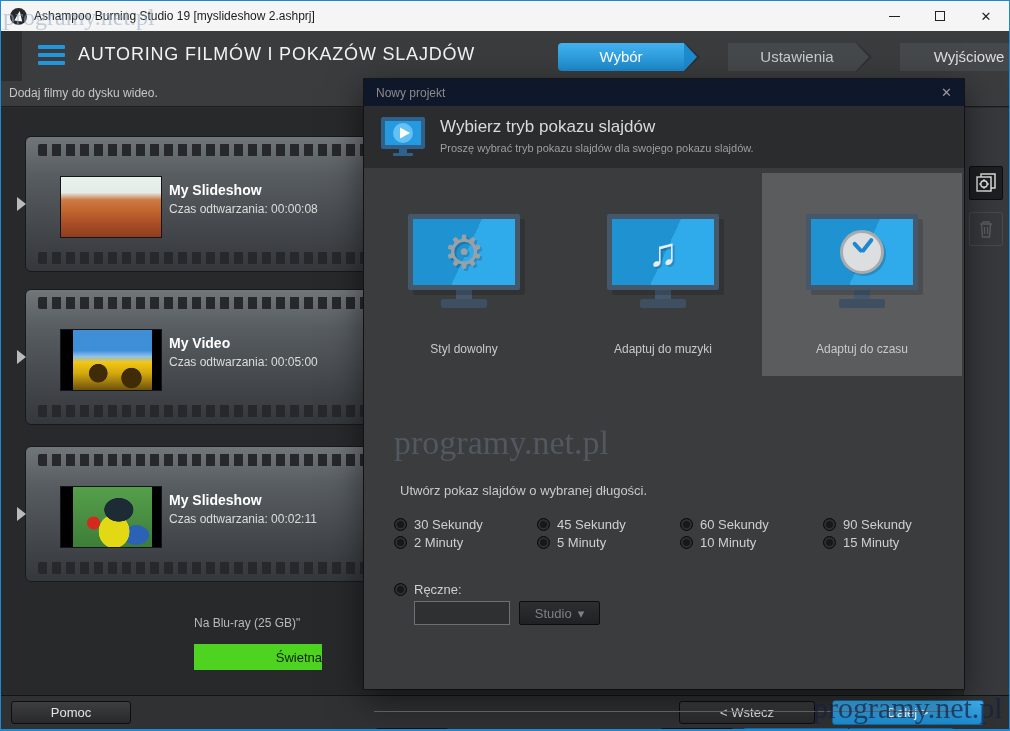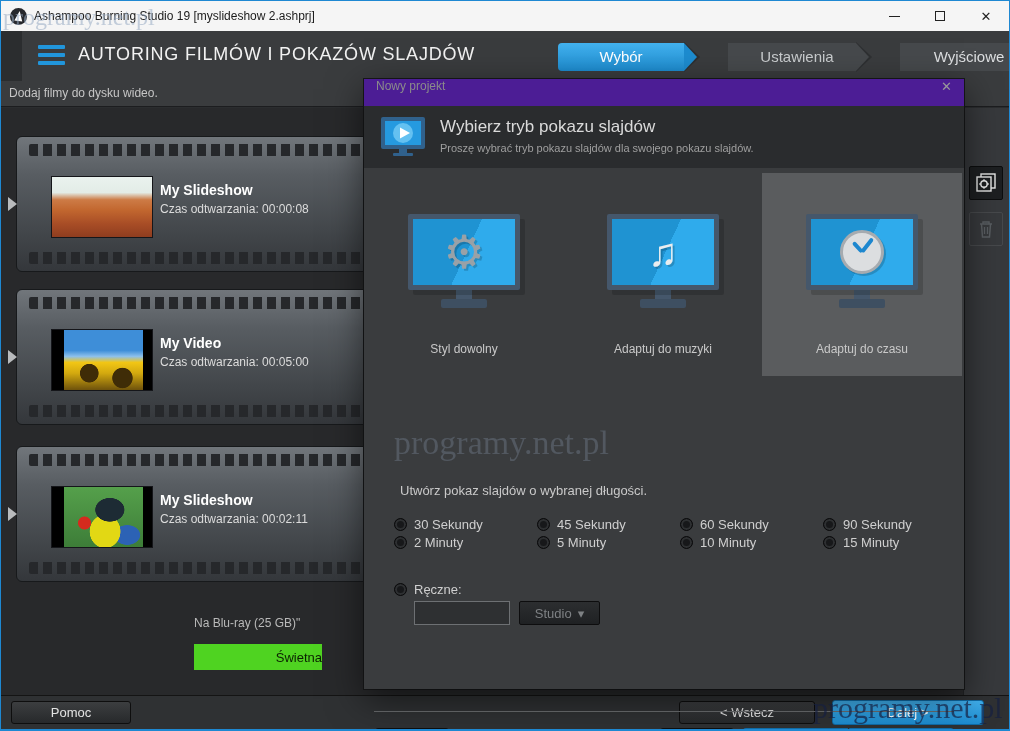--- a/index.html
+++ b/index.html
@@ -34,21 +34,21 @@
   .tab-1 { width:126px; z-index:6; background:linear-gradient(180deg,#43b2ef,#1d8cd0); color:#fff; border-radius:4px 0 0 4px; }
   .tab-1 .arrow { border-left-color:#1d8cd0; }
   .tab-2 { width:128px; z-index:4; padding-left:10px; }
   .tab-3 { width:128px; z-index:2; padding-left:10px; color:#dcdee0; }
   
   .substrip { position:absolute; left:0; top:80px; width:100%; height:26px; background:#3a3c3e; border-bottom:1px solid #1c1d1f; }
   .substrip span { position:absolute; left:8px; top:5px; font-size:12px; color:#c6c6c6; }
   
   .content { position:absolute; left:0; top:107px; width:100%; height:588px; background:#28292b; }
   
-  .strip { position:absolute; left:15px; width:490px; height:136px; border-radius:6px; border:1px solid #17191b; cursor:pointer;
+  .strip { position:absolute; left:24px; width:490px; height:136px; border-radius:6px; border:1px solid #17191b; cursor:pointer;
     background:linear-gradient(180deg,#71767b 0%,#585d62 28%,#42464a 72%,#34373b 100%); }
   .holes { position:absolute; left:12px; right:8px; height:12px;
     background:repeating-linear-gradient(to right,#26282b 0 9px, transparent 9px 14px); border-radius:2px; }
   .holes.top { top:7px; } .holes.bottom { bottom:7px; }
   .thumb { position:absolute; left:35px; top:40px; width:100px; height:60px; outline:1px solid #15161a; }
   .thumb-starfish { background:linear-gradient(180deg,#eaf2ee 0%,#e3ece7 26%,#cd7b46 38%,#c2672f 55%,#a84d26 78%,#8f3d1f 100%); }
   .thumb-letterbox { background:#000; }
   .thumb-inner { position:absolute; left:12%; right:9%; top:0; bottom:0; }
   .thumb-sunflower {
     background:
@@ -84,21 +84,21 @@
   .btn-dark { background:linear-gradient(180deg,#3c3e40,#27292b); border:1px solid #0e0e0e; border-radius:3px;
     color:#e3e3e3; font-size:13px; display:flex; align-items:center; justify-content:center; cursor:pointer; }
   .btn-blue { background:linear-gradient(180deg,#41b1ef,#1d8cd0); border:1px solid #0f6ba6; border-radius:3px;
     color:#fff; font-size:13px; display:flex; align-items:center; justify-content:center; cursor:pointer; }
   .bb-help { position:absolute; left:10px; top:5px; width:120px; height:23px; }
   .bb-back { position:absolute; left:678px; top:5px; width:136px; height:23px; }
   .bb-next { position:absolute; left:831px; top:4px; width:152px; height:25px; }
   
   .dialog { position:absolute; left:363px; top:78px; width:600px; height:610px; background:#3a3c3e; z-index:20;
     box-shadow:0 10px 34px rgba(0,0,0,.55), 0 0 0 1px #18191a; }
-  .dlg-titlebar { position:absolute; left:0; top:0; width:100%; height:27px; background:#4c1d95; display:flex; }
+  .dlg-titlebar { position:absolute; left:0; top:0; width:100%; height:27px; background:#0f172a; display:flex; align-items:center; }
   .dlg-title { font-size:12px; color:#8b8b8b; margin-left:12px; }
   .dlg-close { margin-left:auto; margin-right:12px; font-size:13px; color:#9a9a9a; cursor:pointer; }
   .dlg-header { position:absolute; left:0; top:27px; width:100%; height:62px; background:#2a2c2e; }
   .dlg-h-icon { position:absolute; left:15px; top:9px; }
   .dlg-h-title { position:absolute; left:76px; top:11px; font-size:17px; color:#dadada; }
   .dlg-h-sub { position:absolute; left:76px; top:36px; font-size:11px; color:#9f9f9f; }
   .dlg-content { position:absolute; left:0; top:89px; width:100%; height:521px; }
   
   .tile { position:absolute; top:5px; width:200px; height:203px; display:flex; flex-direction:column; align-items:center; cursor:pointer; }
   .tile-1 { left:0; } .tile-2 { left:199px; } .tile-3 { left:398px; background:#5a5c5e; }

